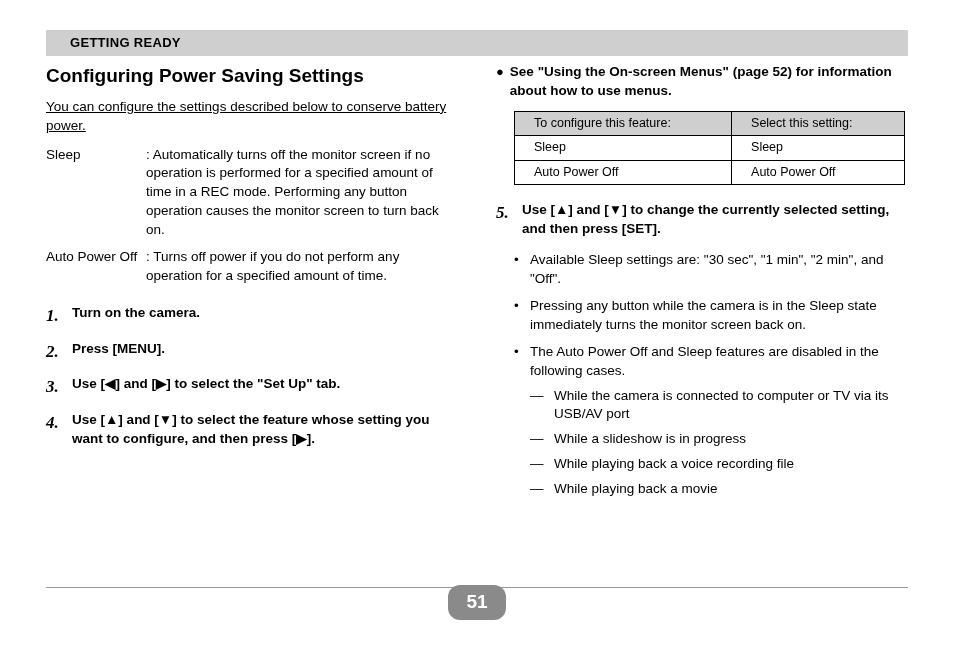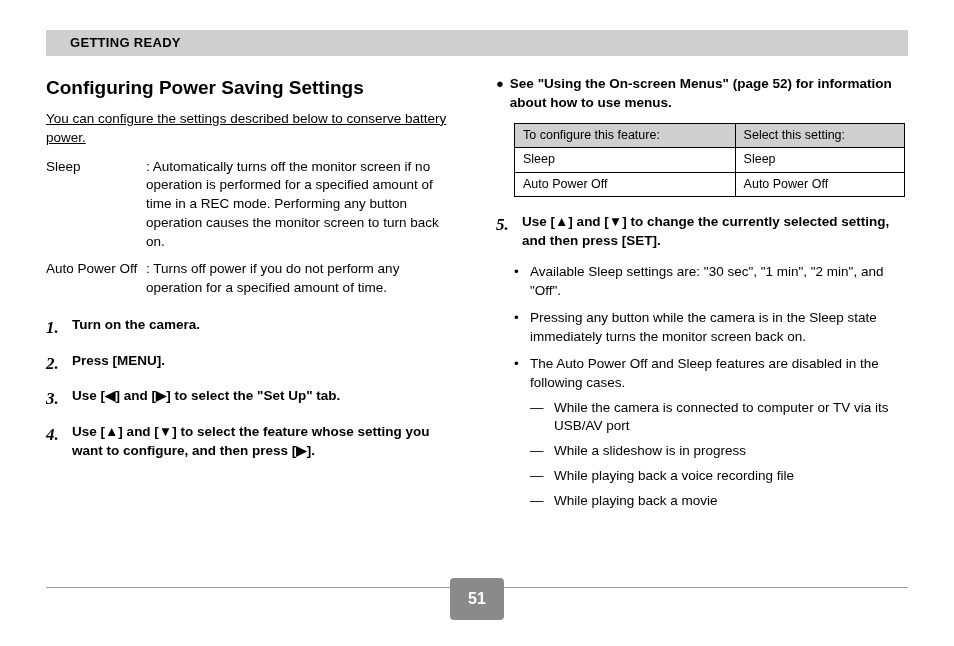--- a/index.html
+++ b/index.html
@@ -17,21 +17,21 @@
   .banner {
     background: #cfcfcf;
     padding: 4px 24px;
     font-weight: bold;
     font-size: 13px;
     letter-spacing: 0.3px;
   }
   .cols {
     display: flex;
     gap: 38px;
-    margin-top: 19px;
+    margin-top: 7px;
   }
   .col { flex: 1 1 0; }
   h1 {
     font-size: 19px;
     font-weight: bold;
     margin-bottom: 8px;
   }
   p { margin-bottom: 10px; text-decoration: underline; }
   .deflist { margin-top: 6px; }
   .defitem { display: flex; margin-bottom: 8px; }
@@ -61,44 +61,44 @@
   .dot-lead .txt { font-weight: bold; flex: 1; }
   table {
     border-collapse: collapse;
     width: 95%;
     margin-left: 18px;
     margin-bottom: 16px;
     font-size: 12.5px;
   }
   th, td {
     border: 1px solid #000;
-    padding: 3px 8px;
+    padding: 3px 19px;
     text-align: left;
     font-weight: normal;
   }
   th { background: #cfcfcf; }
   .bullets { list-style: none; margin-left: 18px; }
   .bullets > li { padding-left: 16px; position: relative; margin-bottom: 8px; }
   .bullets > li::before { content: "•"; position: absolute; left: 0; }
   .dashes { list-style: none; margin-top: 6px; }
   .dashes li { padding-left: 24px; position: relative; margin-bottom: 6px; }
   .dashes li::before { content: "—"; position: absolute; left: 0; }
   .footer {
     position: absolute;
     left: 46px; right: 46px; bottom: 26px;
     text-align: center;
   }
   .pagenum {
     display: inline-block;
     background: #8a8a8a;
     color: #fff;
     font-weight: bold;
-    font-size: 16px;
-    padding: 10px 18px;
-    border-radius: 4px;
+    font-size: 19px;
+    padding: 4px 18px;
+    border-radius: 12px;
   }
   .divider {
     position: absolute;
     left: 46px; right: 46px; bottom: 58px;
     border-top: 1px solid #999;
   }
 </style>
 </head>
 <body>
 

